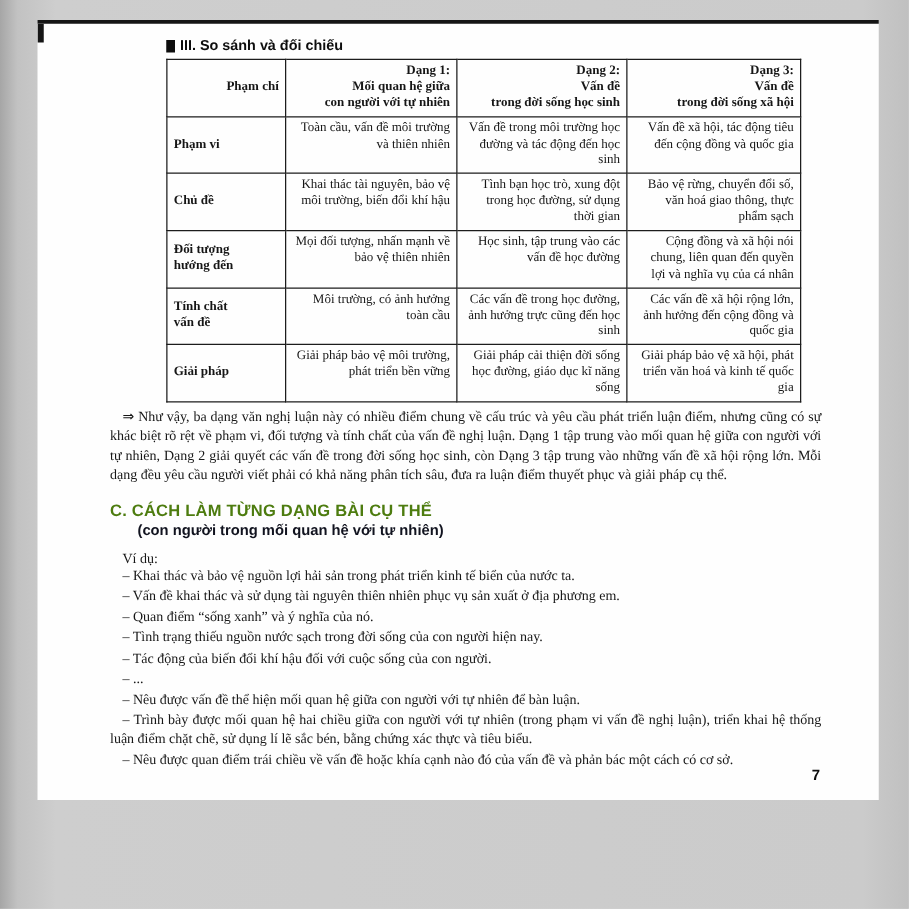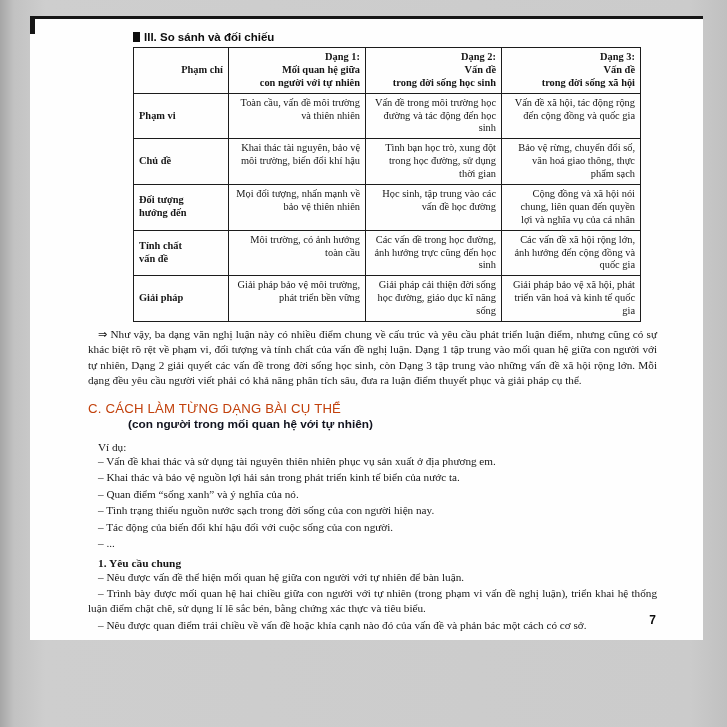--- a/index.html
+++ b/index.html
@@ -38,27 +38,27 @@
   .cmp th,.cmp td{border:1px solid #1c1c1c;padding:3px 5px}
   .cmp thead th{text-align:right;font-weight:bold;vertical-align:middle}
   .cmp tbody th{text-align:left;font-weight:bold;vertical-align:middle}
   .cmp td{vertical-align:top;text-align:right}
   .ml{white-space:pre-line}
 
   .summary{margin:5px 0 12px 0;text-align:justify;text-indent:10px;font-size:11.2px;line-height:1.38}
 
   .hc{
     margin-top:11px;font-family:"Liberation Sans",sans-serif;
-    font-size:13.2px;font-weight:normal;letter-spacing:.2px;color:#c2410c;
+    font-size:13.2px;font-weight:bold;letter-spacing:.2px;color:#4d7c0f;
   }
   .hd{
     margin-top:9px;font-family:"Liberation Sans",sans-serif;
     font-size:11.8px;font-weight:bold;color:#11131f;
   }
-  .hd.sub{margin-top:1px;margin-left:40px}
+  .hd.sub{margin-top:1px;margin-left:22px}
 
   .vd{margin-top:10px;text-indent:10px;font-size:11.2px}
   .li{margin-top:1px;text-align:justify;text-indent:10px;font-size:11.2px;line-height:1.38}
   .req-h{margin-top:5px;text-indent:10px;font-weight:bold;font-size:11.4px}
 
   .pnum{
     position:absolute;right:47px;bottom:13px;
     font-family:"Liberation Sans",sans-serif;font-weight:bold;font-size:12px;color:#0d0d0d;
   }
 </style>
@@ -95,21 +95,21 @@
             <th class="ml">Dạng 3:
 Vấn đề
 trong đời sống xã hội</th>
           </tr>
         </thead>
         <tbody>
           <tr>
             <th class="ml">Phạm vi</th>
             <td>Toàn cầu, vấn đề môi trường và thiên nhiên</td>
             <td>Vấn đề trong môi trường học đường và tác động đến học sinh</td>
-            <td>Vấn đề xã hội, tác động rộng đến cộng đồng và quốc gia</td>
+            <td>Vấn đề xã hội, tác động tiêu đến cộng đồng và quốc gia</td>
           </tr>
           <tr>
             <th class="ml">Chủ đề</th>
             <td>Khai thác tài nguyên, bảo vệ môi trường, biến đổi khí hậu</td>
             <td>Tình bạn học trò, xung đột trong học đường, sử dụng thời gian</td>
             <td>Bảo vệ rừng, chuyển đổi số, văn hoá giao thông, thực phẩm sạch</td>
           </tr>
           <tr>
             <th class="ml">Đối tượng
 hướng đến</th>
@@ -133,28 +133,27 @@
         </tbody>
       </table>
 
       <p class="summary">⇒ Như vậy, ba dạng văn nghị luận này có nhiều điểm chung về cấu trúc và yêu cầu phát triển luận điểm, nhưng cũng có sự khác biệt rõ rệt về phạm vi, đối tượng và tính chất của vấn đề nghị luận. Dạng 1 tập trung vào mối quan hệ giữa con người với tự nhiên, Dạng 2 giải quyết các vấn đề trong đời sống học sinh, còn Dạng 3 tập trung vào những vấn đề xã hội rộng lớn. Mỗi dạng đều yêu cầu người viết phải có khả năng phân tích sâu, đưa ra luận điểm thuyết phục và giải pháp cụ thể.</p>
 
       <h2 class="hc">C. CÁCH LÀM TỪNG DẠNG BÀI CỤ THỂ</h2>
 
       <div class="hd sub">(con người trong mối quan hệ với tự nhiên)</div>
 
       <p class="vd">Ví dụ:</p>
+      <p class="li">– Khai thác và bảo vệ nguồn lợi hải sản trong phát triển kinh tế biển của nước ta.</p>
       <p class="li">– Vấn đề khai thác và sử dụng tài nguyên thiên nhiên phục vụ sản xuất ở địa phương em.</p>
-      <p class="li">– Khai thác và bảo vệ nguồn lợi hải sản trong phát triển kinh tế biển của nước ta.</p>
       <p class="li">– Quan điểm “sống xanh” và ý nghĩa của nó.</p>
       <p class="li">– Tình trạng thiếu nguồn nước sạch trong đời sống của con người hiện nay.</p>
       <p class="li">– Tác động của biến đổi khí hậu đối với cuộc sống của con người.</p>
       <p class="li">– ...</p>
 
-      <p class="req-h">1. Yêu cầu chung</p>
       <p class="li">– Nêu được vấn đề thể hiện mối quan hệ giữa con người với tự nhiên để bàn luận.</p>
       <p class="li">– Trình bày được mối quan hệ hai chiều giữa con người với tự nhiên (trong phạm vi vấn đề nghị luận), triển khai hệ thống luận điểm chặt chẽ, sử dụng lí lẽ sắc bén, bằng chứng xác thực và tiêu biểu.</p>
       <p class="li">– Nêu được quan điểm trái chiều về vấn đề hoặc khía cạnh nào đó của vấn đề và phản bác một cách có cơ sở.</p>
 
     </div>
 
     <div class="pnum">7</div>
   </div>
 </div>
 

